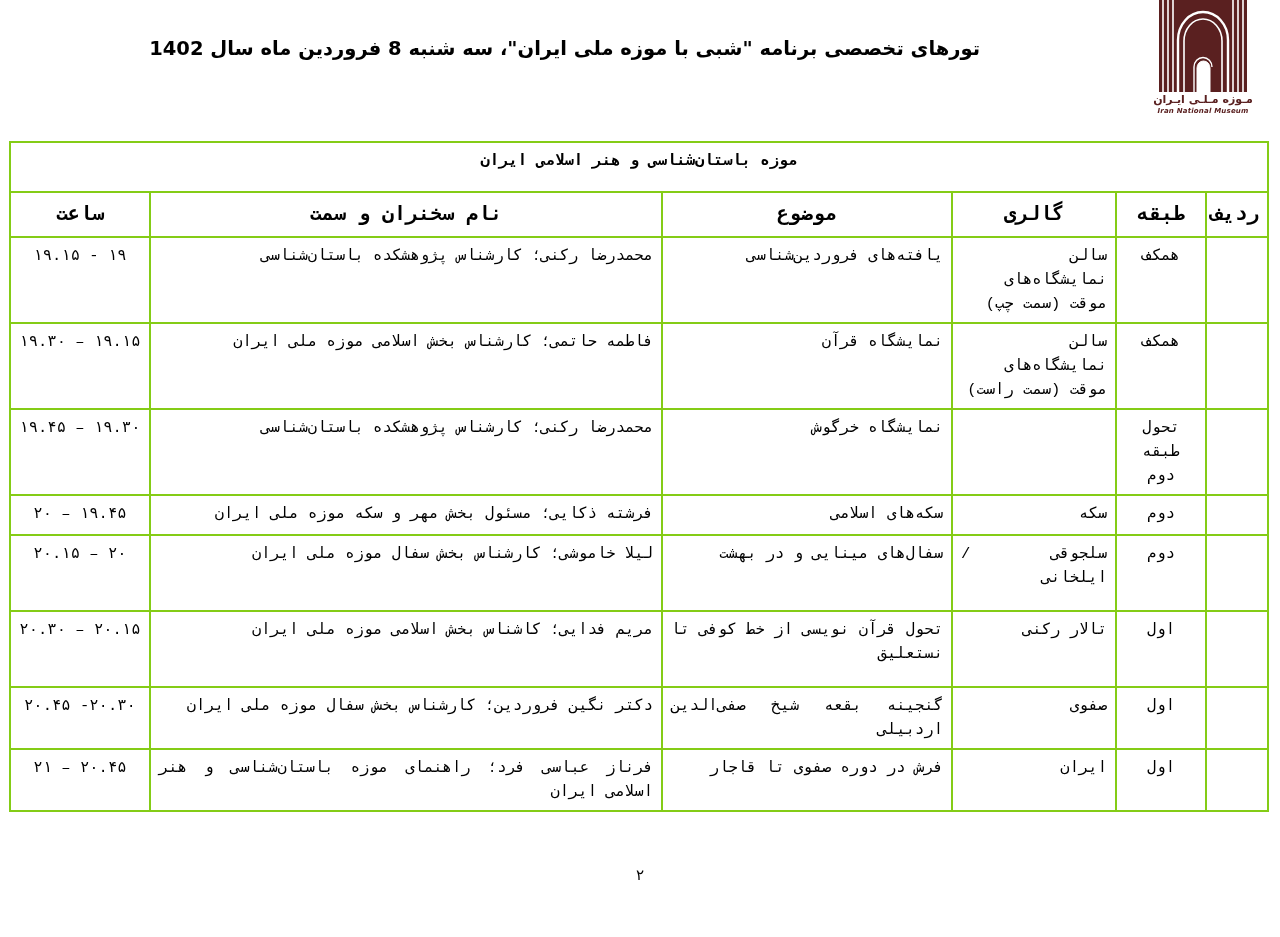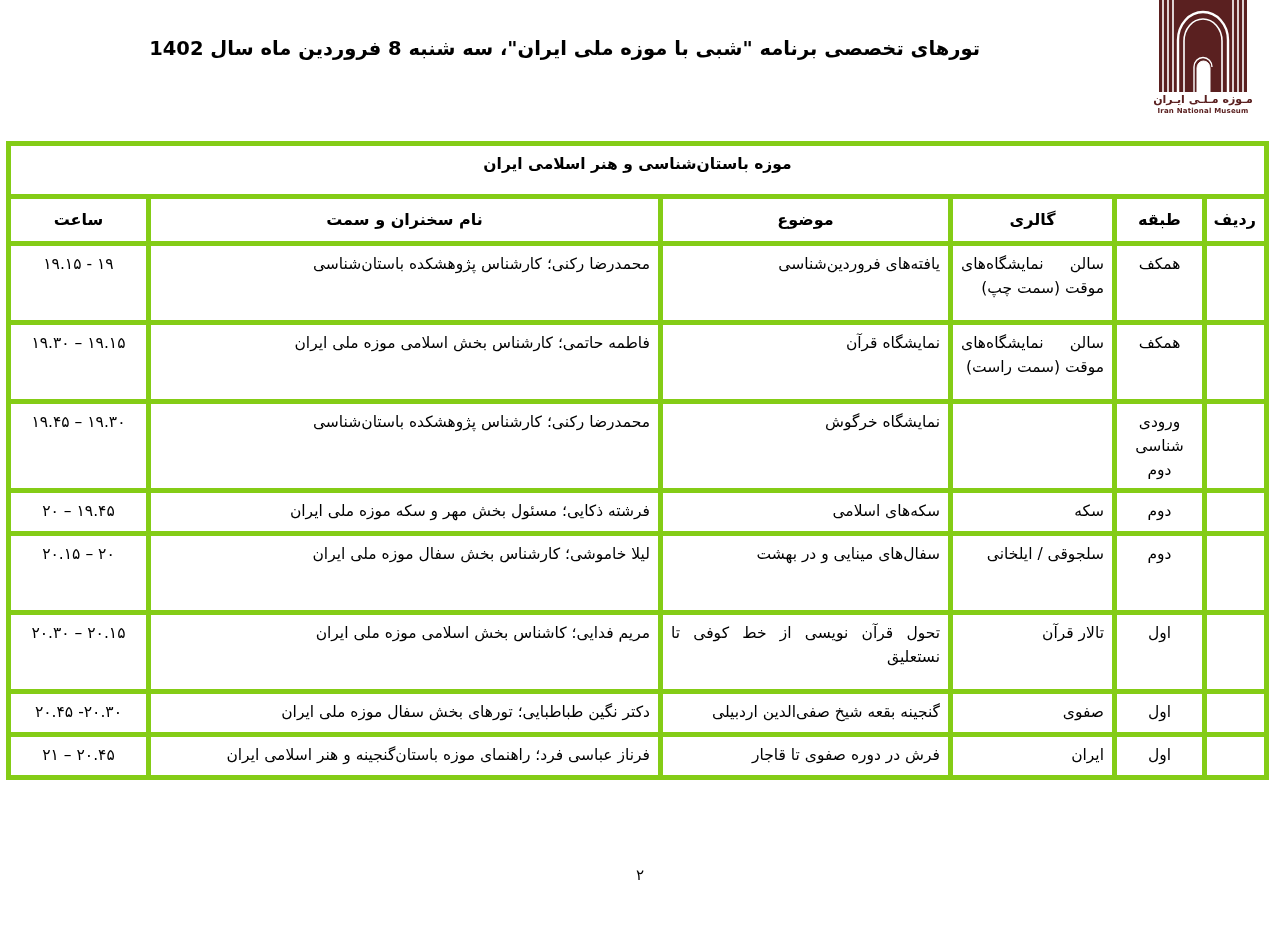--- a/index.html
+++ b/index.html
@@ -57,57 +57,59 @@
     margin-top: 1px;
     direction: rtl;
   }
   .logo-en {
     font-size: 7px;
     font-weight: bold;
     color: #5a2020;
     letter-spacing: 0.2px;
     margin-top: 1px;
     direction: ltr;
+    font-style: italic;
   }
 
   
   .schedule-wrap {
     position: absolute;
     top: 141px;
     right: 11px;
     left: 11px;
   }
   table.schedule {
     width: 100%;
     border-collapse: collapse;
     direction: rtl;
     table-layout: fixed;
   }
   table.schedule th,
   table.schedule td {
-    border: 5px solid #84cc16;
+    border: 2px solid #84cc16;
     padding: 6px 8px;
     font-size: 15.5px;
     vertical-align: top;
     line-height: 1.55;
+    font-family: Liberation Mono, monospace;
   }
   .tbl-title {
     text-align: center;
     font-weight: bold;
     font-size: 17px;
     height: 36px;
     vertical-align: middle;
     padding: 7px 8px;
   }
   table.schedule thead.col-heads th {
     text-align: center;
     font-weight: bold;
     vertical-align: middle;
     height: 30px;
-    font-size: 16px;
+    font-size: 20px;
   }
 
   
   col.c-radif   { width: 62px;  }
   col.c-tabaghe { width: 90px;  }
   col.c-gallery { width: 164px; }
   col.c-mozu    { width: 290px; }
   col.c-speaker { width: 512px; }
   col.c-saat    { width: 140px; }
 
@@ -196,21 +198,21 @@
       <tr class="r-tall">
         <td class="cell-radif"></td>
         <td class="cell-tabaghe">همکف</td>
         <td class="cell-gallery">سالن نمایشگاه‌های موقت (سمت راست)</td>
         <td class="cell-mozu">نمایشگاه قرآن</td>
         <td class="cell-speaker">فاطمه حاتمی؛ کارشناس بخش اسلامی موزه ملی ایران</td>
         <td class="cell-saat">۱۹.۱۵ – ۱۹.۳۰</td>
       </tr>
       <tr class="r-tall">
         <td class="cell-radif"></td>
-        <td class="cell-tabaghe">ورودی شناسی دوم</td>
+        <td class="cell-tabaghe">تحول طبقه دوم</td>
         <td class="cell-gallery"></td>
         <td class="cell-mozu">نمایشگاه خرگوش</td>
         <td class="cell-speaker">محمدرضا رکنی؛ کارشناس پژوهشکده باستان‌شناسی</td>
         <td class="cell-saat">۱۹.۳۰ – ۱۹.۴۵</td>
       </tr>
       <tr class="r-short">
         <td class="cell-radif"></td>
         <td class="cell-tabaghe">دوم</td>
         <td class="cell-gallery">سکه</td>
         <td class="cell-mozu">سکه‌های اسلامی</td>
@@ -221,38 +223,38 @@
         <td class="cell-radif"></td>
         <td class="cell-tabaghe">دوم</td>
         <td class="cell-gallery">سلجوقی / ایلخانی</td>
         <td class="cell-mozu">سفال‌های مینایی و در بهشت</td>
         <td class="cell-speaker">لیلا خاموشی؛ کارشناس بخش سفال موزه ملی ایران</td>
         <td class="cell-saat">۲۰ – ۲۰.۱۵</td>
       </tr>
       <tr class="r-tall">
         <td class="cell-radif"></td>
         <td class="cell-tabaghe">اول</td>
-        <td class="cell-gallery">تالار قرآن</td>
+        <td class="cell-gallery">تالار رکنی</td>
         <td class="cell-mozu">تحول قرآن نویسی از خط کوفی تا نستعلیق</td>
         <td class="cell-speaker">مریم فدایی؛ کاشناس بخش اسلامی موزه ملی ایران</td>
         <td class="cell-saat">۲۰.۱۵ – ۲۰.۳۰</td>
       </tr>
       <tr class="r-short">
         <td class="cell-radif"></td>
         <td class="cell-tabaghe">اول</td>
         <td class="cell-gallery">صفوی</td>
         <td class="cell-mozu">گنجینه بقعه شیخ صفی‌الدین اردبیلی</td>
-        <td class="cell-speaker">دکتر نگین طباطبایی؛ تورهای بخش سفال موزه ملی ایران</td>
+        <td class="cell-speaker">دکتر نگین فروردین؛ کارشناس بخش سفال موزه ملی ایران</td>
         <td class="cell-saat">۲۰.۳۰- ۲۰.۴۵</td>
       </tr>
       <tr class="r-short">
         <td class="cell-radif"></td>
         <td class="cell-tabaghe">اول</td>
         <td class="cell-gallery">ایران</td>
         <td class="cell-mozu">فرش در دوره صفوی تا قاجار</td>
-        <td class="cell-speaker">فرناز عباسی فرد؛ راهنمای موزه باستان‌گنجینه و هنر اسلامی ایران</td>
+        <td class="cell-speaker">فرناز عباسی فرد؛ راهنمای موزه باستان‌شناسی و هنر اسلامی ایران</td>
         <td class="cell-saat">۲۰.۴۵ – ۲۱</td>
       </tr>
     </tbody>
   </table>
 </div>
 
 <div class="page-number">۲</div>
 
 </body></html>

